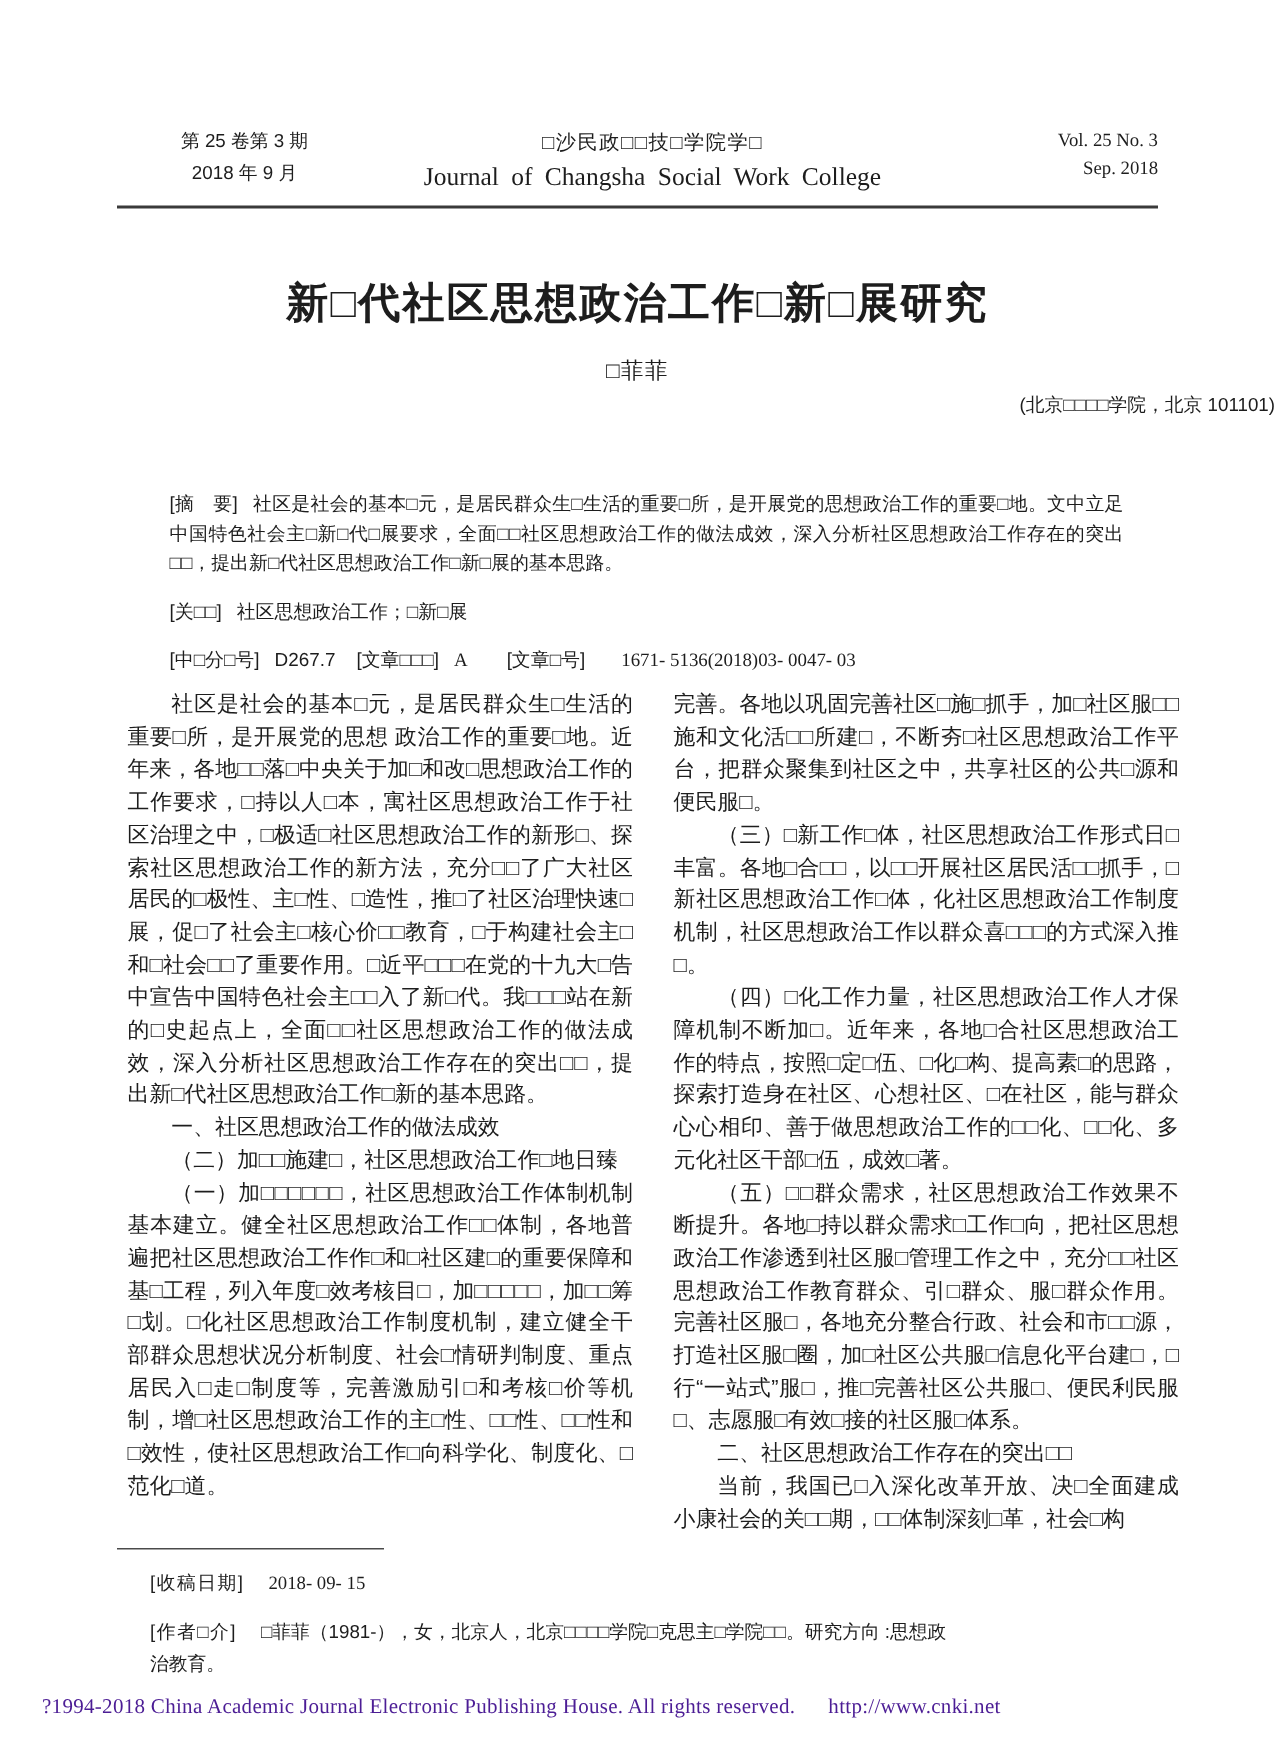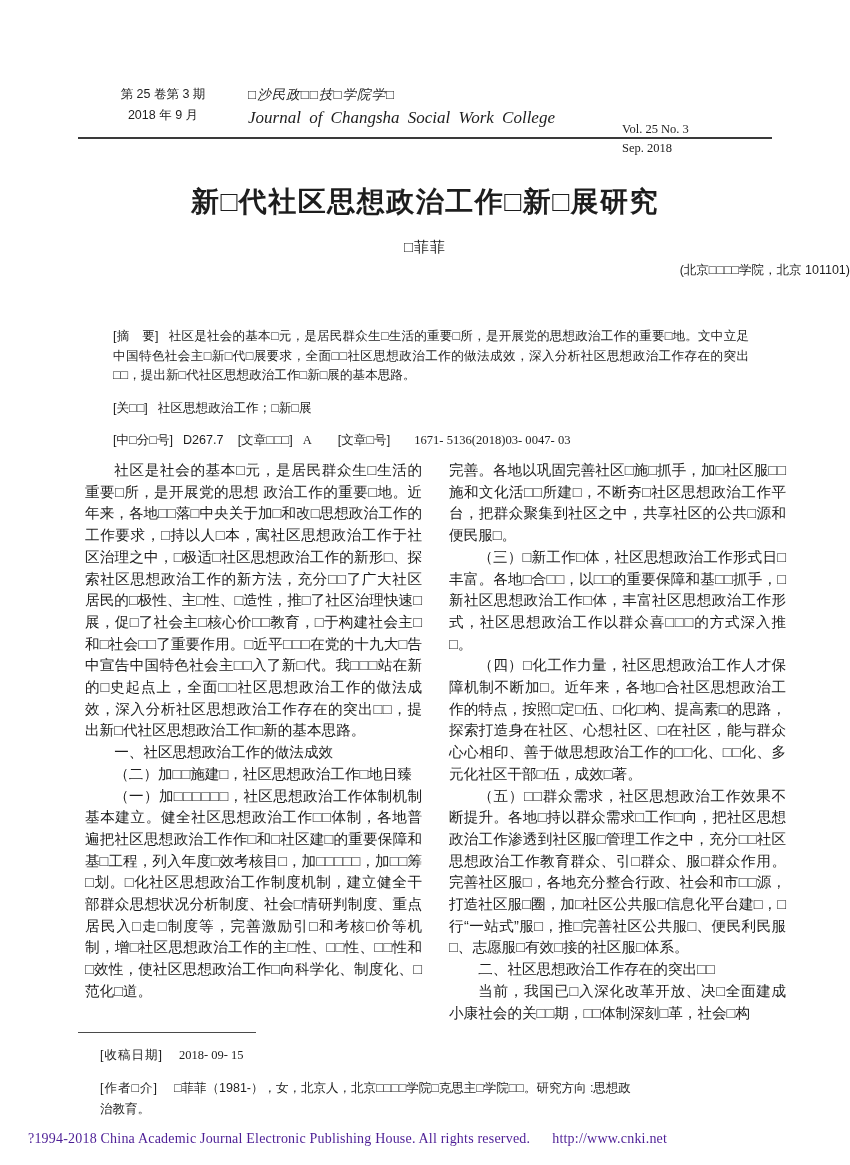--- a/index.html
+++ b/index.html
@@ -15,22 +15,22 @@
 
   
   .jheader{
     position:absolute;left:78px;right:78px;top:86px;
     display:flex;justify-content:space-between;align-items:flex-start;
     border-bottom:2px solid #3a3a3a;
     padding-bottom:9px;height:42px;
   }
   .jheader .col{display:flex;flex-direction:column;gap:4px;}
   .jheader .left{width:170px;text-align:center;font-size:12.5px;}
-  .jheader .center{flex:1;font-style:italic;}
-  .jheader .right{width:150px;text-align:left;font-size:12.5px;margin-top:36px;}
+  .jheader .center{flex:1;text-align:center;}
+  .jheader .right{width:150px;text-align:right;font-size:12.5px;}
   .journal-cn{font-size:13.5px;letter-spacing:1px;}
   .journal-en{font-size:17px;word-spacing:4px;}
 
   
   .art-title{
     position:absolute;left:0;right:0;top:183px;
     text-align:center;font-size:28px;font-weight:bold;
     letter-spacing:1.5px;
   }
   .art-author{
@@ -110,21 +110,21 @@
 
 <div class="bodycols">
   <div class="colu">
     <p>社区是社会的基本□元，是居民群众生□生活的重要□所，是开展党的思想 政治工作的重要□地。近年来，各地□□落□中央关于加□和改□思想政治工作的工作要求，□持以人□本，寓社区思想政治工作于社区治理之中，□极适□社区思想政治工作的新形□、探索社区思想政治工作的新方法，充分□□了广大社区居民的□极性、主□性、□造性，推□了社区治理快速□展，促□了社会主□核心价□□教育，□于构建社会主□和□社会□□了重要作用。□近平□□□在党的十九大□告中宣告中国特色社会主□□入了新□代。我□□□站在新的□史起点上，全面□□社区思想政治工作的做法成效，深入分析社区思想政治工作存在的突出□□，提出新□代社区思想政治工作□新的基本思路。</p>
     <p class="hd">一、社区思想政治工作的做法成效</p>
     <p>（二）加□□施建□，社区思想政治工作□地日臻</p>
     <p>（一）加□□□□□□，社区思想政治工作体制机制基本建立。健全社区思想政治工作□□体制，各地普遍把社区思想政治工作作□和□社区建□的重要保障和基□工程，列入年度□效考核目□，加□□□□□，加□□筹□划。□化社区思想政治工作制度机制，建立健全干部群众思想状况分析制度、社会□情研判制度、重点居民入□走□制度等，完善激励引□和考核□价等机制，增□社区思想政治工作的主□性、□□性、□□性和□效性，使社区思想政治工作□向科学化、制度化、□范化□道。</p>
   </div>
   <div class="colu">
     <p class="cont">完善。各地以巩固完善社区□施□抓手，加□社区服□□施和文化活□□所建□，不断夯□社区思想政治工作平台，把群众聚集到社区之中，共享社区的公共□源和便民服□。</p>
-    <p>（三）□新工作□体，社区思想政治工作形式日□丰富。各地□合□□，以□□的重要保障和基□□抓手，□新社区思想政治工作□体，丰富社区思想政治工作形式，社区思想政治工作以群众喜□□□的方式深入推□。</p>
+    <p>（三）□新工作□体，社区思想政治工作形式日□丰富。各地□合□□，以□□开展社区居民活□□抓手，□新社区思想政治工作□体，化社区思想政治工作制度机制，社区思想政治工作以群众喜□□□的方式深入推□。</p>
     <p>（四）□化工作力量，社区思想政治工作人才保障机制不断加□。近年来，各地□合社区思想政治工作的特点，按照□定□伍、□化□构、提高素□的思路，探索打造身在社区、心想社区、□在社区，能与群众心心相印、善于做思想政治工作的□□化、□□化、多元化社区干部□伍，成效□著。</p>
     <p>（五）□□群众需求，社区思想政治工作效果不断提升。各地□持以群众需求□工作□向，把社区思想政治工作渗透到社区服□管理工作之中，充分□□社区思想政治工作教育群众、引□群众、服□群众作用。完善社区服□，各地充分整合行政、社会和市□□源，打造社区服□圈，加□社区公共服□信息化平台建□，□行“一站式”服□，推□完善社区公共服□、便民利民服□、志愿服□有效□接的社区服□体系。</p>
     <p class="hd">二、社区思想政治工作存在的突出□□</p>
     <p>当前，我国已□入深化改革开放、决□全面建成小康社会的关□□期，□□体制深刻□革，社会□构</p>
   </div>
 </div>
 
 <div class="footnote">
   <div class="sep"></div>
   <div class="line"><span class="lbl">[收稿日期]</span><span class="serif">2018- 09- 15</span></div>

